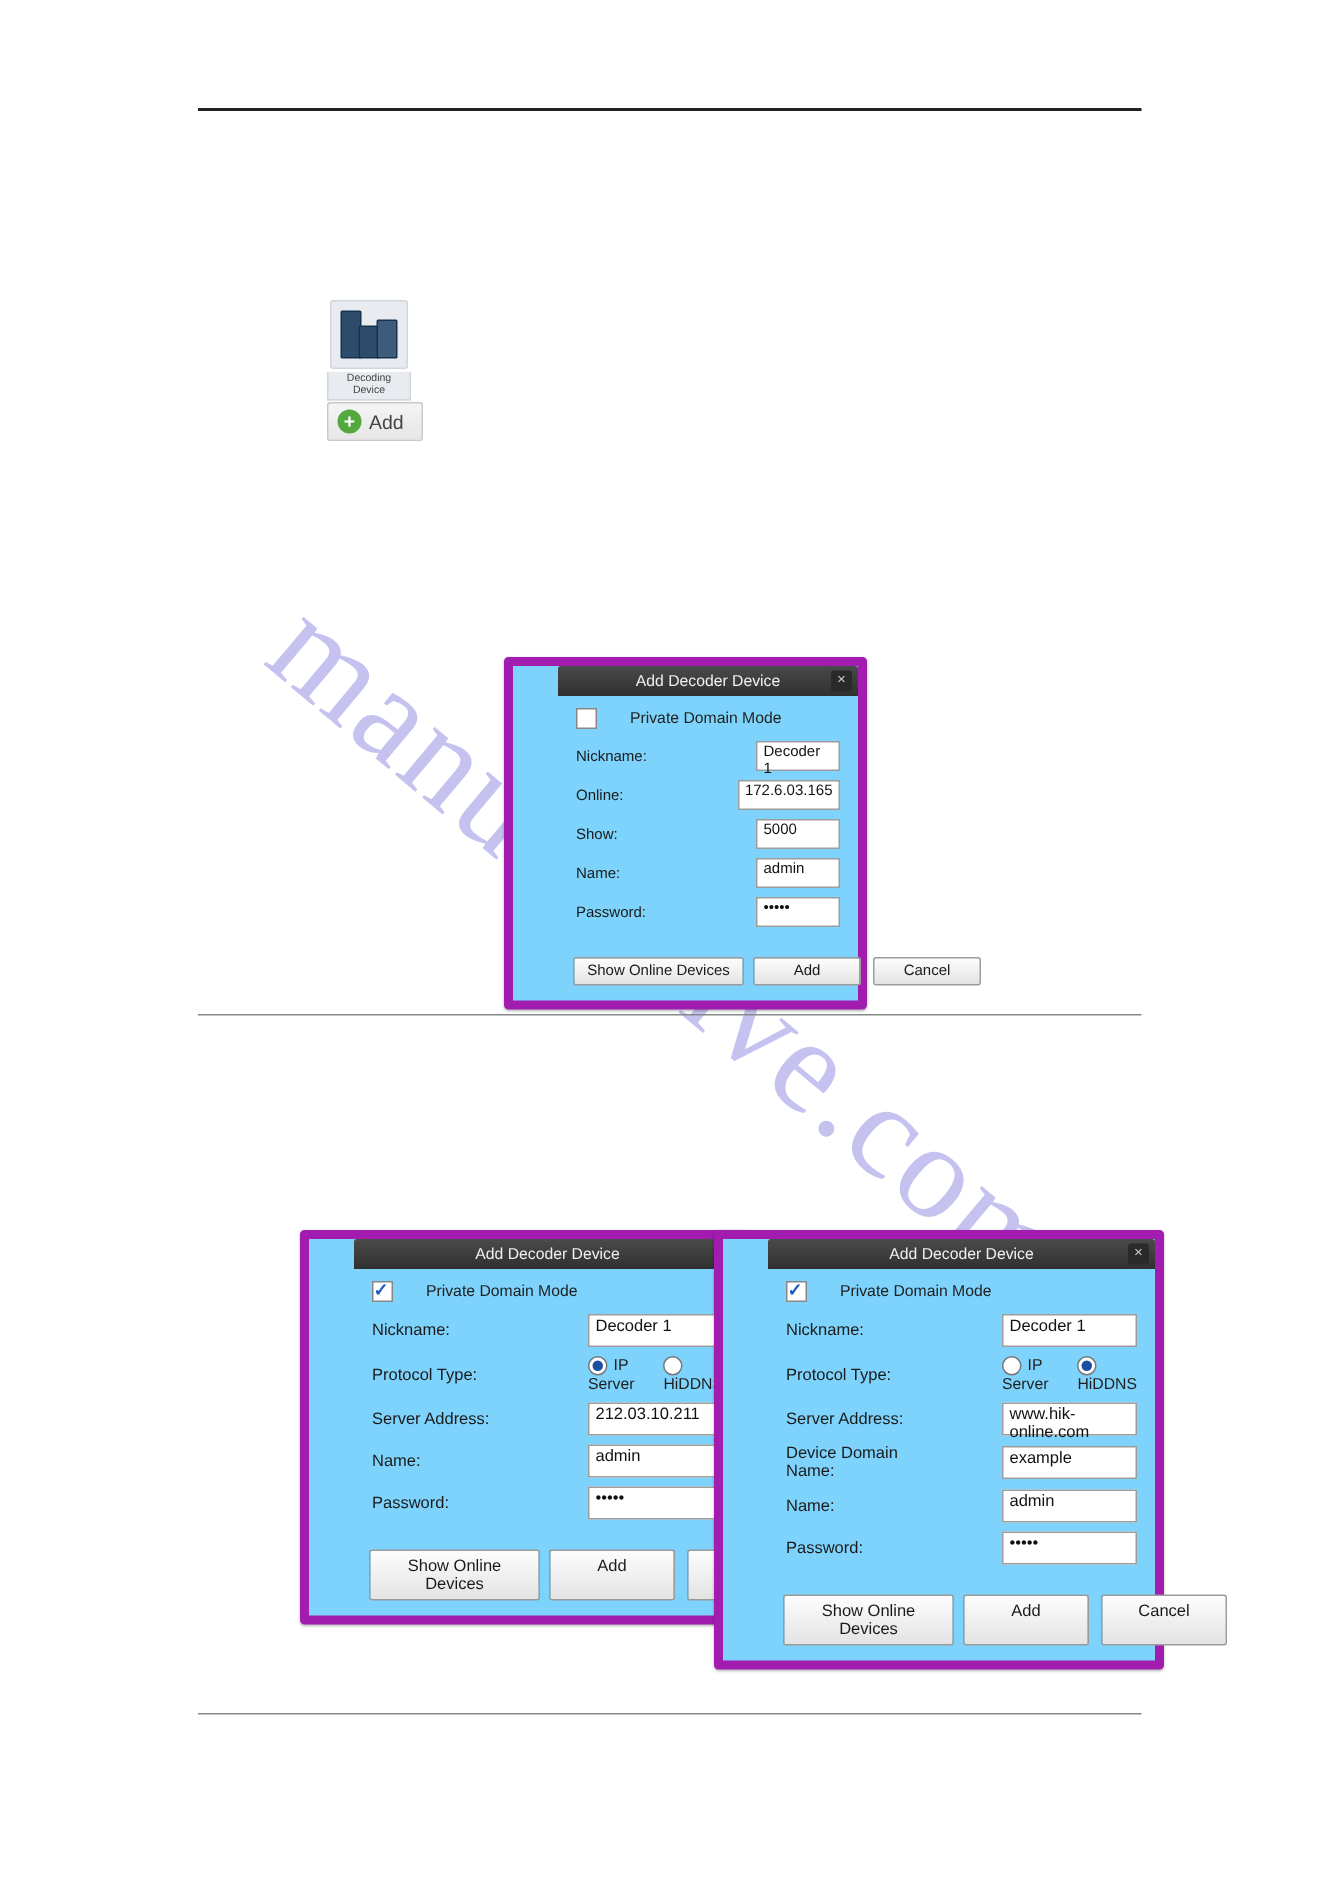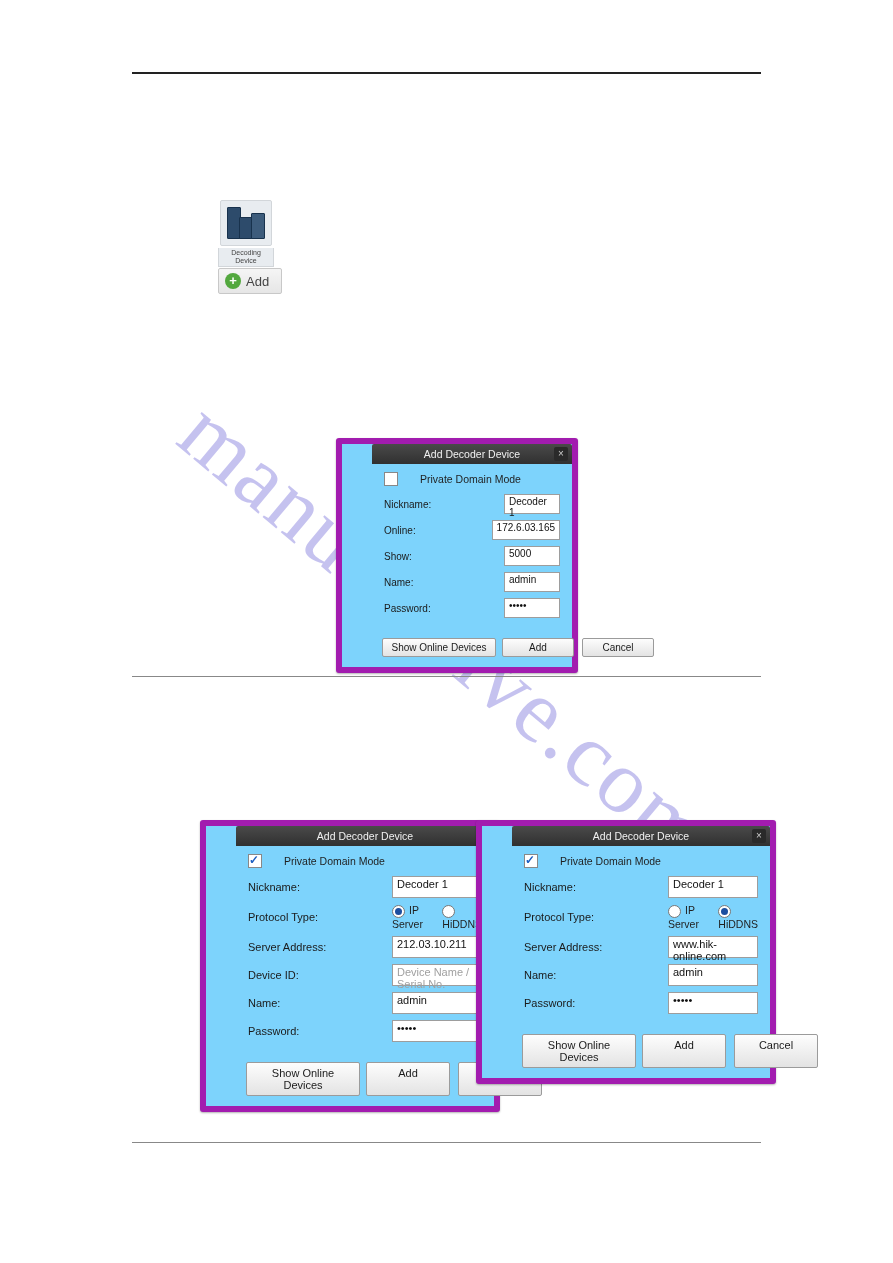--- a/index.html
+++ b/index.html
@@ -317,24 +317,20 @@
         <span class="radio-row" style="flex:1">
           <span><span class="radio on"></span><span>IP Server</span></span>
           <span><span class="radio"></span><span>HiDDNS</span></span>
         </span>
       </div>
       <div class="form-row">
           <span class="lbl">Server Address:</span>
           <span class="inp">212.03.10.211</span>
         </div>
       <div class="form-row">
-          <span class="lbl">Device ID:</span>
-          <span class="inp placeholder">Device Name / Serial No.</span>
-        </div>
-      <div class="form-row">
           <span class="lbl">Name:</span>
           <span class="inp">admin</span>
         </div>
       <div class="form-row">
           <span class="lbl">Password:</span>
           <span class="inp">•••••</span>
         </div>
     </div>
     <div class="dlg-footer spread">
       <div class="left-group">
@@ -366,20 +362,24 @@
         <span class="radio-row" style="flex:1">
           <span><span class="radio"></span><span>IP Server</span></span>
           <span><span class="radio on"></span><span>HiDDNS</span></span>
         </span>
       </div>
       <div class="form-row">
           <span class="lbl">Server Address:</span>
           <span class="inp">www.hik-online.com</span>
         </div>
       <div class="form-row">
+          <span class="lbl">Device Domain Name:</span>
+          <span class="inp">example</span>
+        </div>
+      <div class="form-row">
           <span class="lbl">Name:</span>
           <span class="inp">admin</span>
         </div>
       <div class="form-row">
           <span class="lbl">Password:</span>
           <span class="inp">•••••</span>
         </div>
     </div>
     <div class="dlg-footer spread">
       <div class="left-group">

